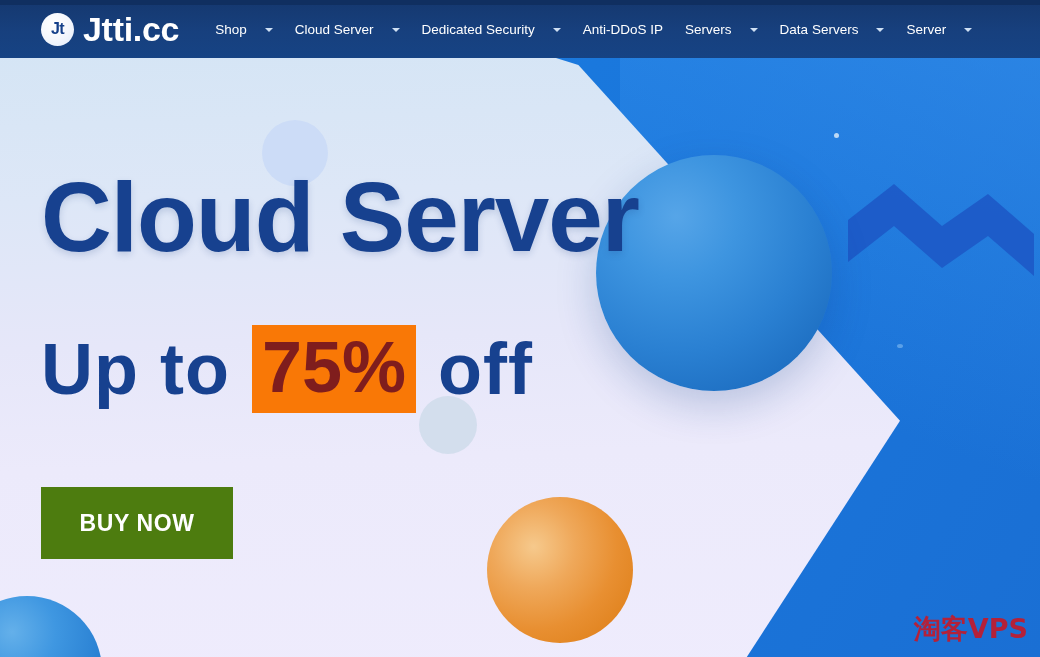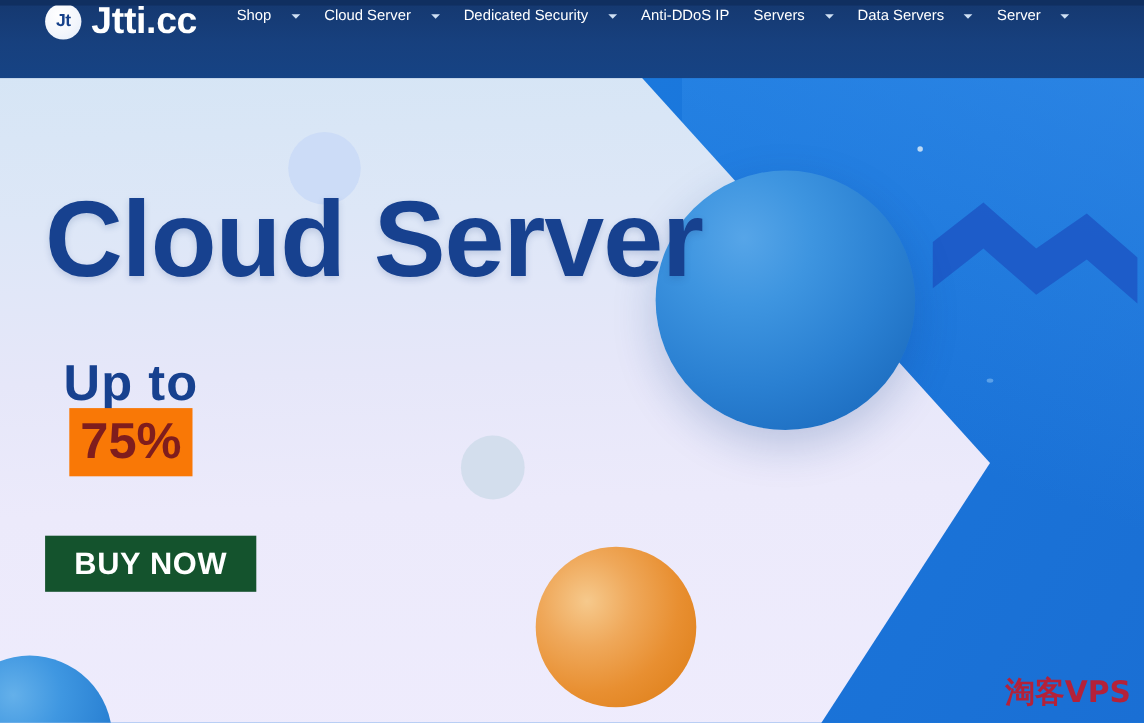--- a/index.html
+++ b/index.html
@@ -64,23 +64,23 @@
     width: 58px; height: 58px; border-radius: 50%;
     background: rgba(205,219,234,.8);
   }
   .dot-1 { position: absolute; left: 834px; top: 133px; width: 5px; height: 5px; border-radius:50%; background:#bcd9f5; }
   .dot-2 { position: absolute; left: 897px; top: 344px; width: 6px; height: 4px; border-radius:50%; background:#5aa0e8; }
 
   .zigzag { position: absolute; left: 846px; top: 168px; width: 190px; height: 150px; }
 
   
   .navbar {
-    position: absolute; left: 0; top: 0; width: 1040px; height: 71px;
+    position: absolute; left: 0; top: 0; width: 1040px; height: 58px;
     background: linear-gradient(180deg, #15386f 0%, #17407e 55%, #164384 100%);
-    display: flex; align-items: flex-start; z-index: 20;
+    display: flex; align-items: center; z-index: 20;
   }
   .navbar::before {
     content: ""; position: absolute; left: 0; top: 0; width: 100%; height: 5px;
     background: #102f60;
   }
   .brand { display: flex; align-items: center; margin-left: 41px; }
   .brand-mark {
     width: 33px; height: 33px; border-radius: 50%;
     background: radial-gradient(circle at 38% 32%, #ffffff 0%, #f3f6fc 55%, #e2ecfa 100%);
     display: flex; align-items: center; justify-content: center;
@@ -107,34 +107,34 @@
   .hero-content { position: absolute; left: 41px; top: 0; z-index: 10; }
   .headline {
     position: absolute; top: 168px; left: 0;
     font-size: 98px; font-weight: bold; color: #17418f;
     letter-spacing: -1px; line-height: 1; white-space: nowrap;
     text-shadow: 0 3px 7px rgba(30,60,130,.18);
   }
   .subline {
     position: absolute; top: 325px; left: 0;
     display: flex; align-items: center; white-space: nowrap;
-    font-size: 46px; font-weight: bold; color: #17418f; line-height: 1; flex-direction: column;
+    font-size: 72px; font-weight: bold; color: #17418f; line-height: 1;
   }
   .subline-pre { letter-spacing: 1px; }
   .badge-pct {
     background: #f97806; color: #7f1d1d;
     padding: 6px 10px 10px 10px; margin: 0 22px;
     line-height: 1; display: inline-block;
   }
   .subline-post { letter-spacing: 1px; }
   .buy-btn {
     position: absolute; top: 487px; left: 0;
-    width: 192px; height: 51px;
-    background: #14532d; color: #ffffff;
-    font-size: 28px; font-weight: bold; letter-spacing: .6px;
+    width: 192px; height: 72px;
+    background: #4d7c0f; color: #ffffff;
+    font-size: 23px; font-weight: bold; letter-spacing: .6px;
     display: flex; align-items: center; justify-content: center;
     border: none; cursor: pointer;
     font-family: "Liberation Sans", sans-serif;
   }
 
   .watermark {
     position: absolute; right: 12px; bottom: 10px;
     color: #c21b2c; font-size: 27px; font-weight: bold;
     font-family: "DejaVu Sans", sans-serif; z-index: 15;
     opacity: .92;
@@ -196,19 +196,20 @@
         <span class="caret"></span>
       </div>
     </div>
   </div>
 
   <div class="hero-content">
     <div class="headline">Cloud Server</div>
     <div class="subline">
       <span class="subline-pre">Up to</span>
       <span class="badge-pct">75%</span>
+      <span class="subline-post">off</span>
     </div>
     <button class="buy-btn">BUY NOW</button>
   </div>
 
   <div class="watermark">淘客VPS</div>
 
 </div>
 
 </body></html>

